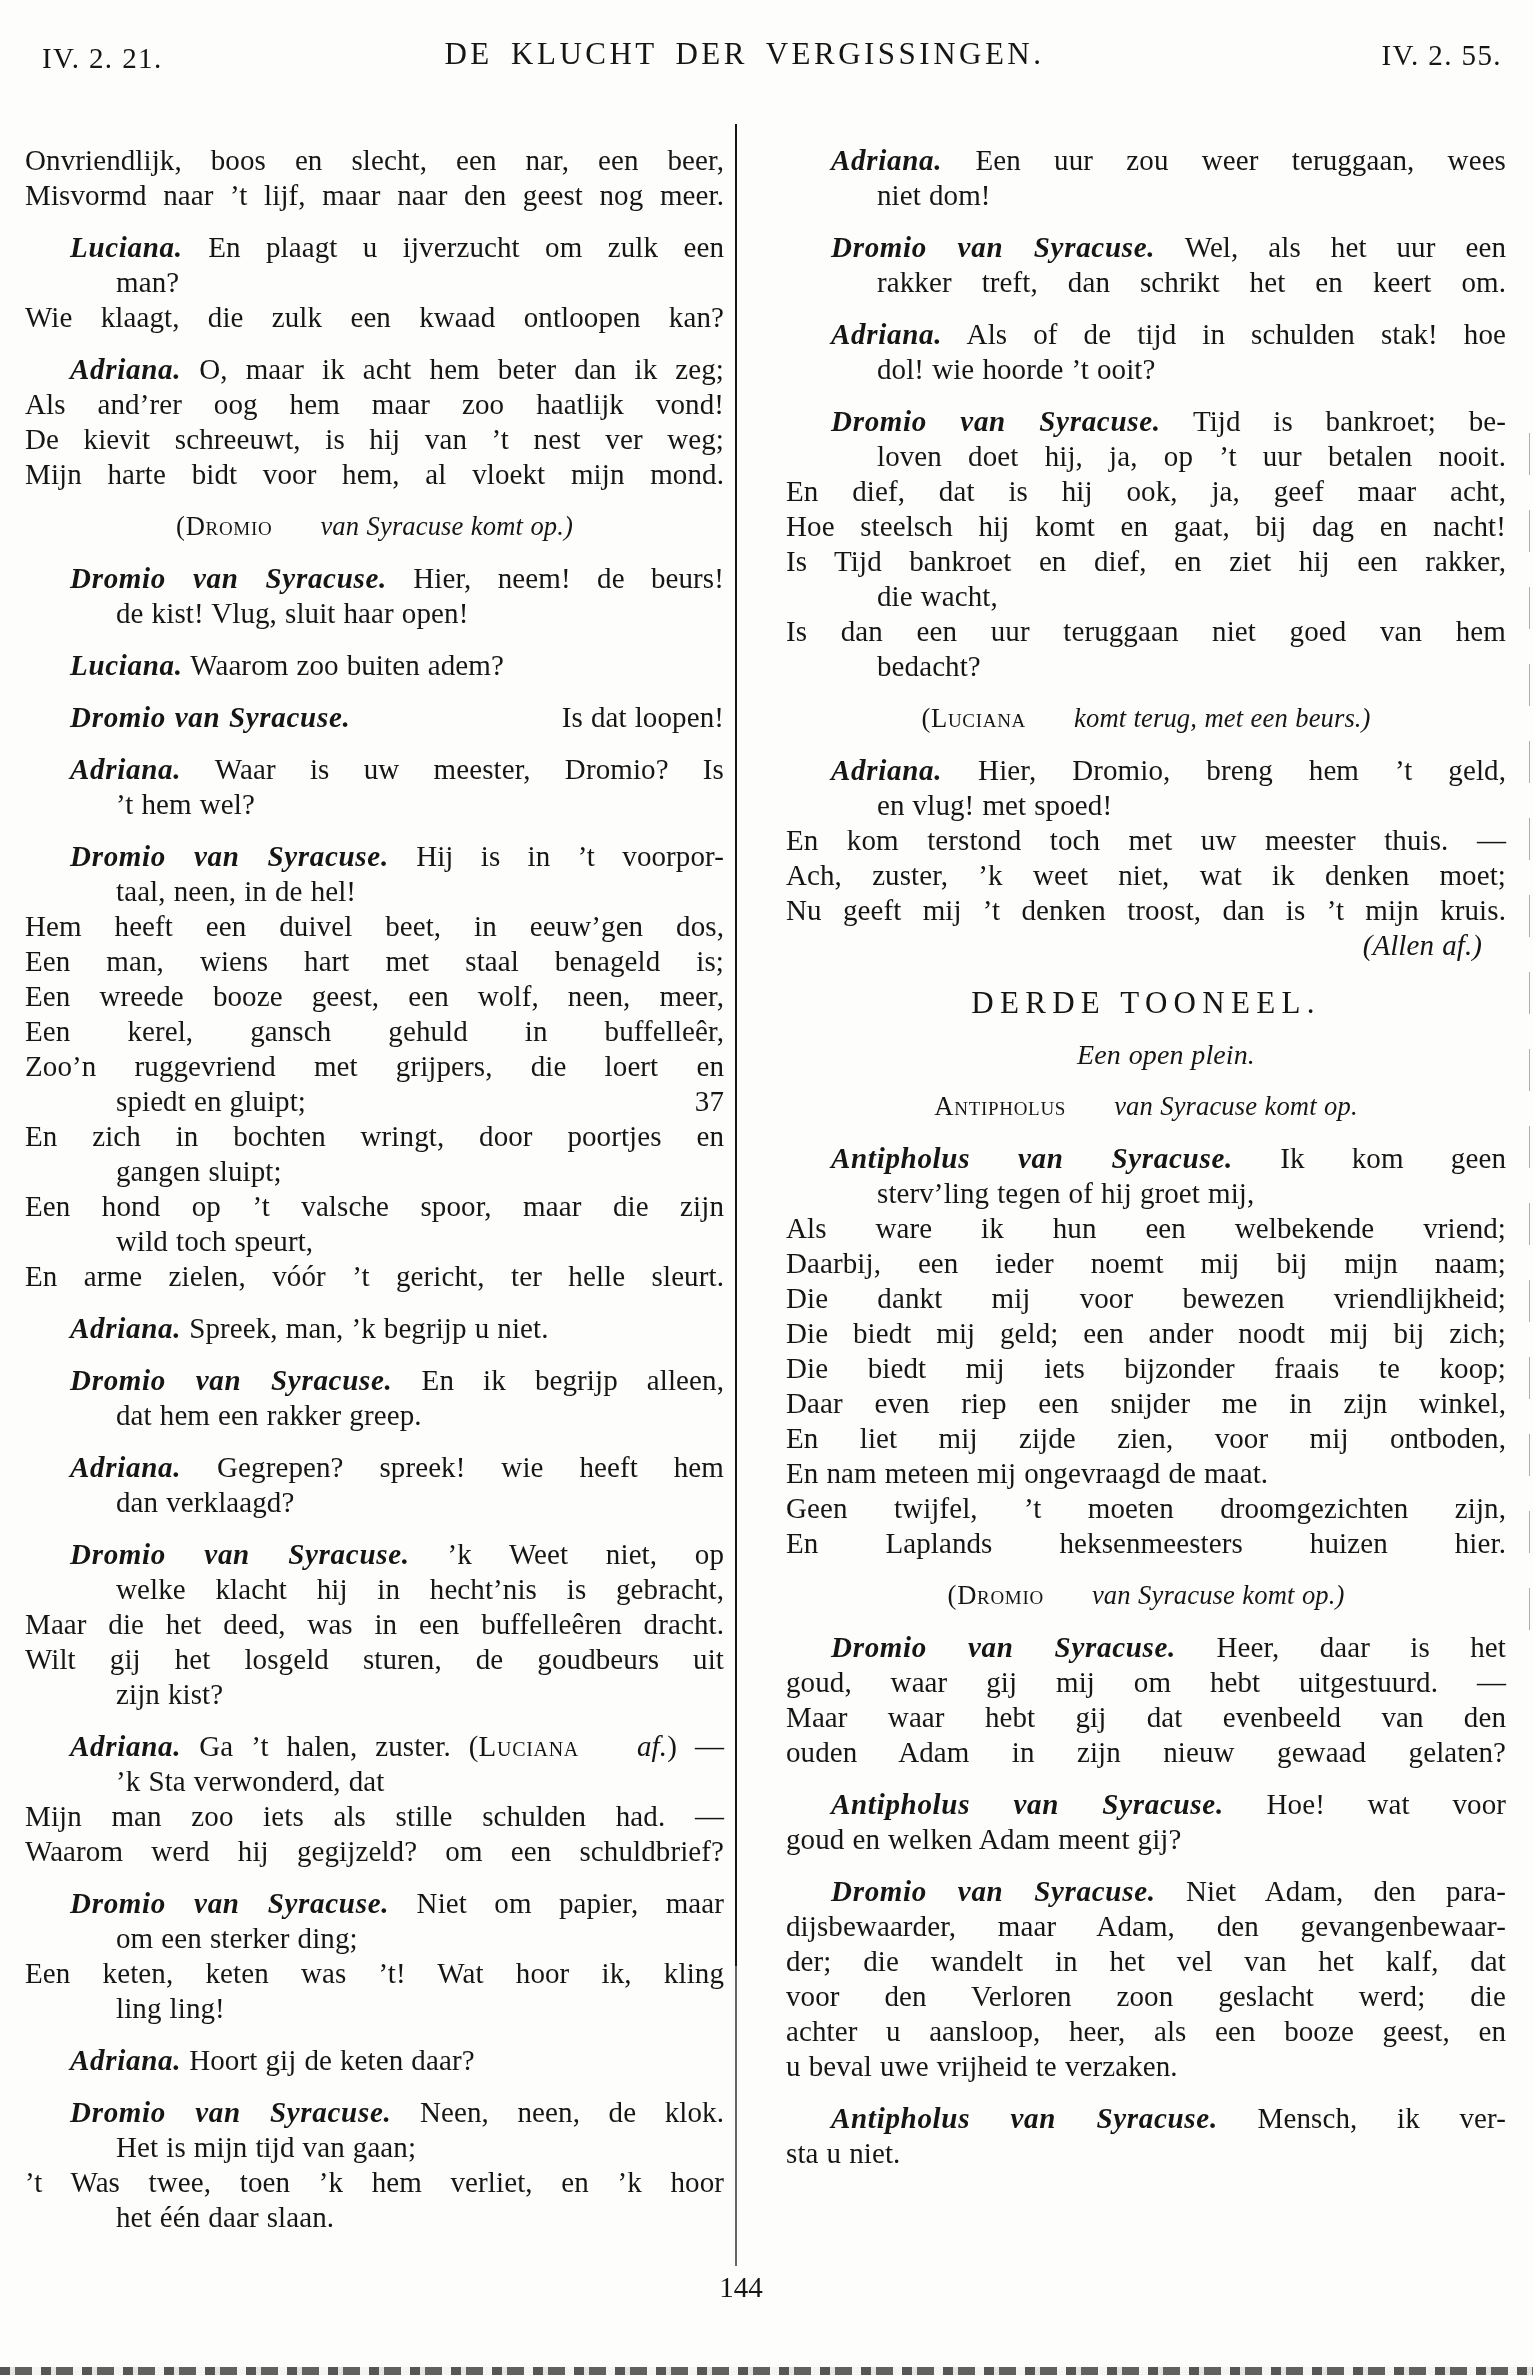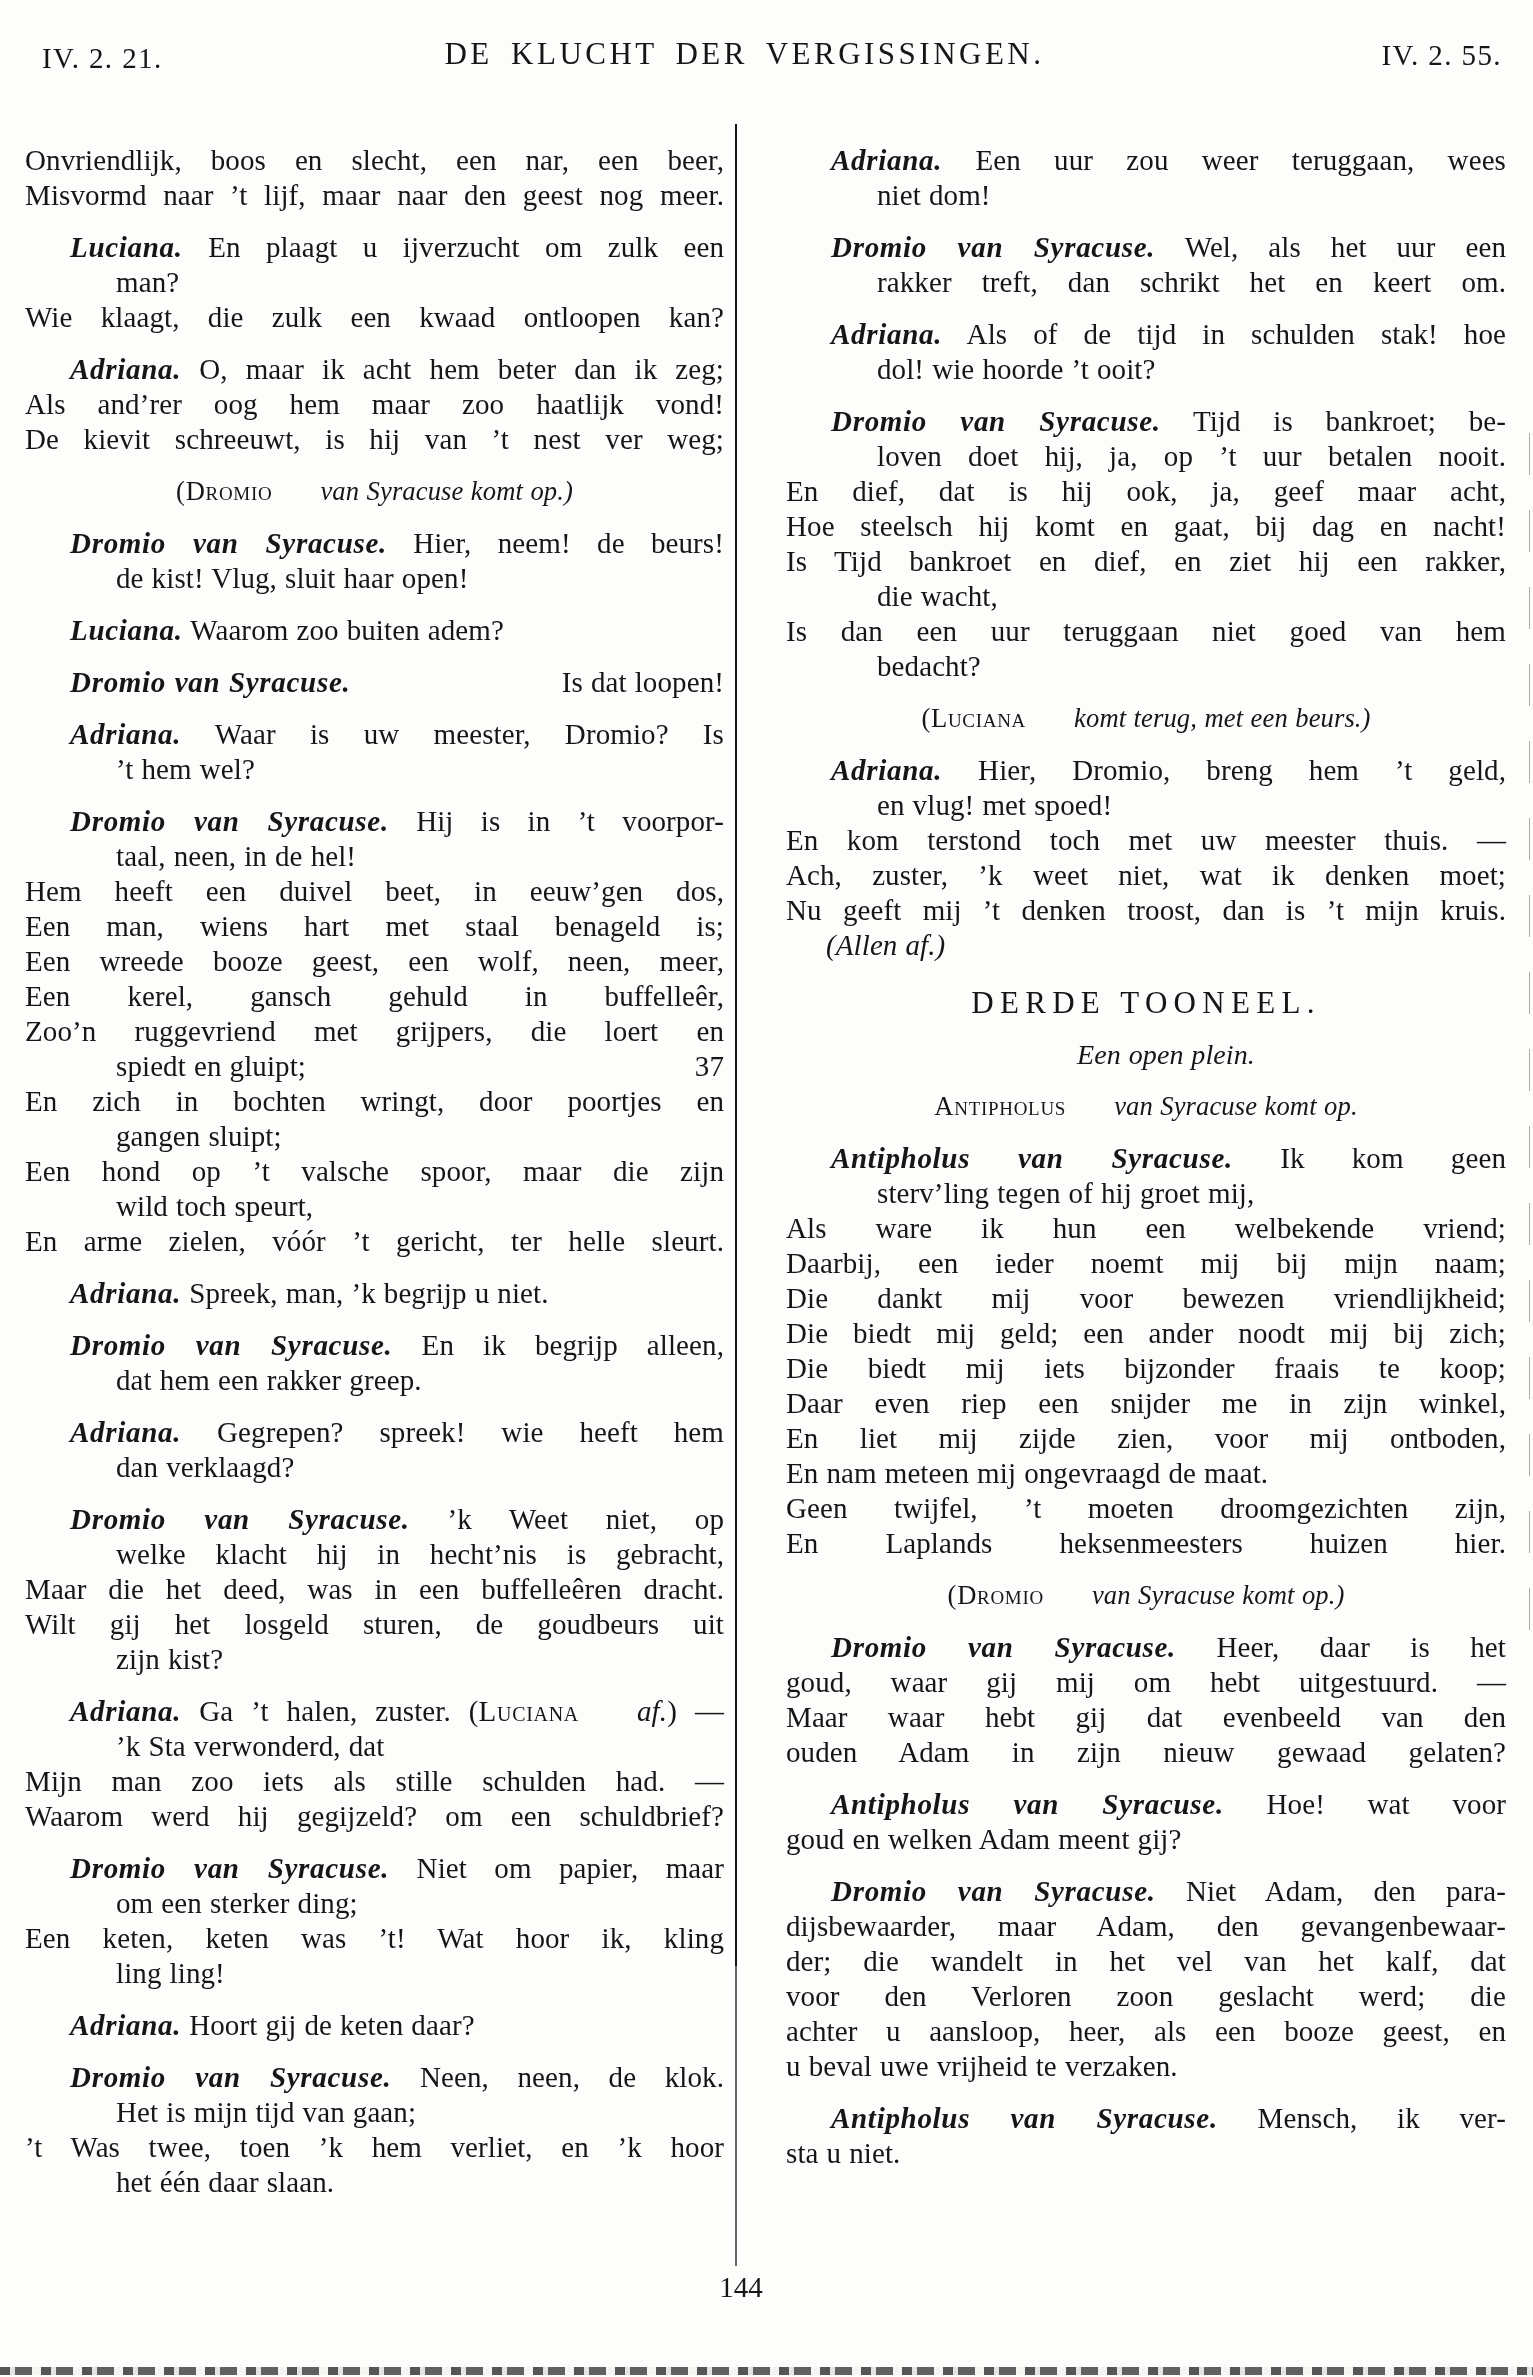--- a/index.html
+++ b/index.html
@@ -21,21 +21,21 @@
   .col-right{left:786px;width:720px;}
   .divider{position:absolute;left:735px;top:124px;width:2.1px;height:2142px;
     background:linear-gradient(#161616 0 86%, rgba(22,22,22,.65) 86% 100%);}
   
   .line{font-size:29px;line-height:35px;min-height:35px;letter-spacing:0.1px;word-spacing:0.7px;}
   .g{margin-top:17px;}
   .i1{padding-left:91px;}
   .i2{padding-left:45px;}
   .j{text-align:justify;text-align-last:justify;}
   .center{text-align:center;}
-  .right{text-align:left;padding-right:24px;}
+  .right{text-align:right;padding-right:24px;}
   .s-bi{font-style:italic;font-weight:700;letter-spacing:0.7px;}
   .s-it{font-style:italic;margin-left:40px;}
   .s-sc{font-variant:small-caps;letter-spacing:0.7px;}
   .k-stage{font-size:26.6px;}
   .k-heading{font-size:31px;letter-spacing:6.3px;margin-top:22px;margin-bottom:4.2px;font-weight:400;}
   .k-loc{font-size:28px;}
   .rnote{float:right;}
   
   .ftr{position:absolute;top:2271px;left:0;width:1482px;text-align:center;font-size:29px;}
   
@@ -58,20 +58,21 @@
 
   <div class="col col-left">
       <div class="line k-verse j"><span class="s-n">Onvriendlijk, boos en slecht, een nar, een beer,</span></div>
       <div class="line k-verse j"><span class="s-n">Misvormd naar ’t lijf, maar naar den geest nog meer.</span></div>
       <div class="line k-speech i2 j g"><span class="s-bi">Luciana.</span><span class="s-n"> En plaagt u ijverzucht om zulk een</span></div>
       <div class="line k-verse i1"><span class="s-n">man?</span></div>
       <div class="line k-verse j"><span class="s-n">Wie klaagt, die zulk een kwaad ontloopen kan?</span></div>
       <div class="line k-speech i2 j g"><span class="s-bi">Adriana.</span><span class="s-n"> O, maar ik acht hem beter dan ik zeg;</span></div>
       <div class="line k-verse j"><span class="s-n">Als and’rer oog hem maar zoo haatlijk vond!</span></div>
       <div class="line k-verse j"><span class="s-n">De kievit schreeuwt, is hij van ’t nest ver weg;</span></div>
+      <div class="line k-verse j"><span class="s-n">Mijn harte bidt voor hem, al vloekt mijn mond.</span></div>
       <div class="line k-stage center g"><span class="s-sc">(Dromio </span><span class="s-it">van Syracuse komt op.)</span></div>
       <div class="line k-speech i2 j g"><span class="s-bi">Dromio van Syracuse.</span><span class="s-n"> Hier, neem! de beurs!</span></div>
       <div class="line k-verse i1"><span class="s-n">de kist! Vlug, sluit haar open!</span></div>
       <div class="line k-speech i2 g"><span class="s-bi">Luciana.</span><span class="s-n"> Waarom zoo buiten adem?</span></div>
       <div class="line k-speech i2 g"><span class="rnote">Is dat loopen!</span><span class="s-bi">Dromio van Syracuse.</span></div>
       <div class="line k-speech i2 j g"><span class="s-bi">Adriana.</span><span class="s-n"> Waar is uw meester, Dromio? Is</span></div>
       <div class="line k-verse i1"><span class="s-n">’t hem wel?</span></div>
       <div class="line k-speech i2 j g"><span class="s-bi">Dromio van Syracuse.</span><span class="s-n"> Hij is in ’t voorpor-</span></div>
       <div class="line k-verse i1"><span class="s-n">taal, neen, in de hel!</span></div>
       <div class="line k-verse j"><span class="s-n">Hem heeft een duivel beet, in eeuw’gen dos,</span></div>

